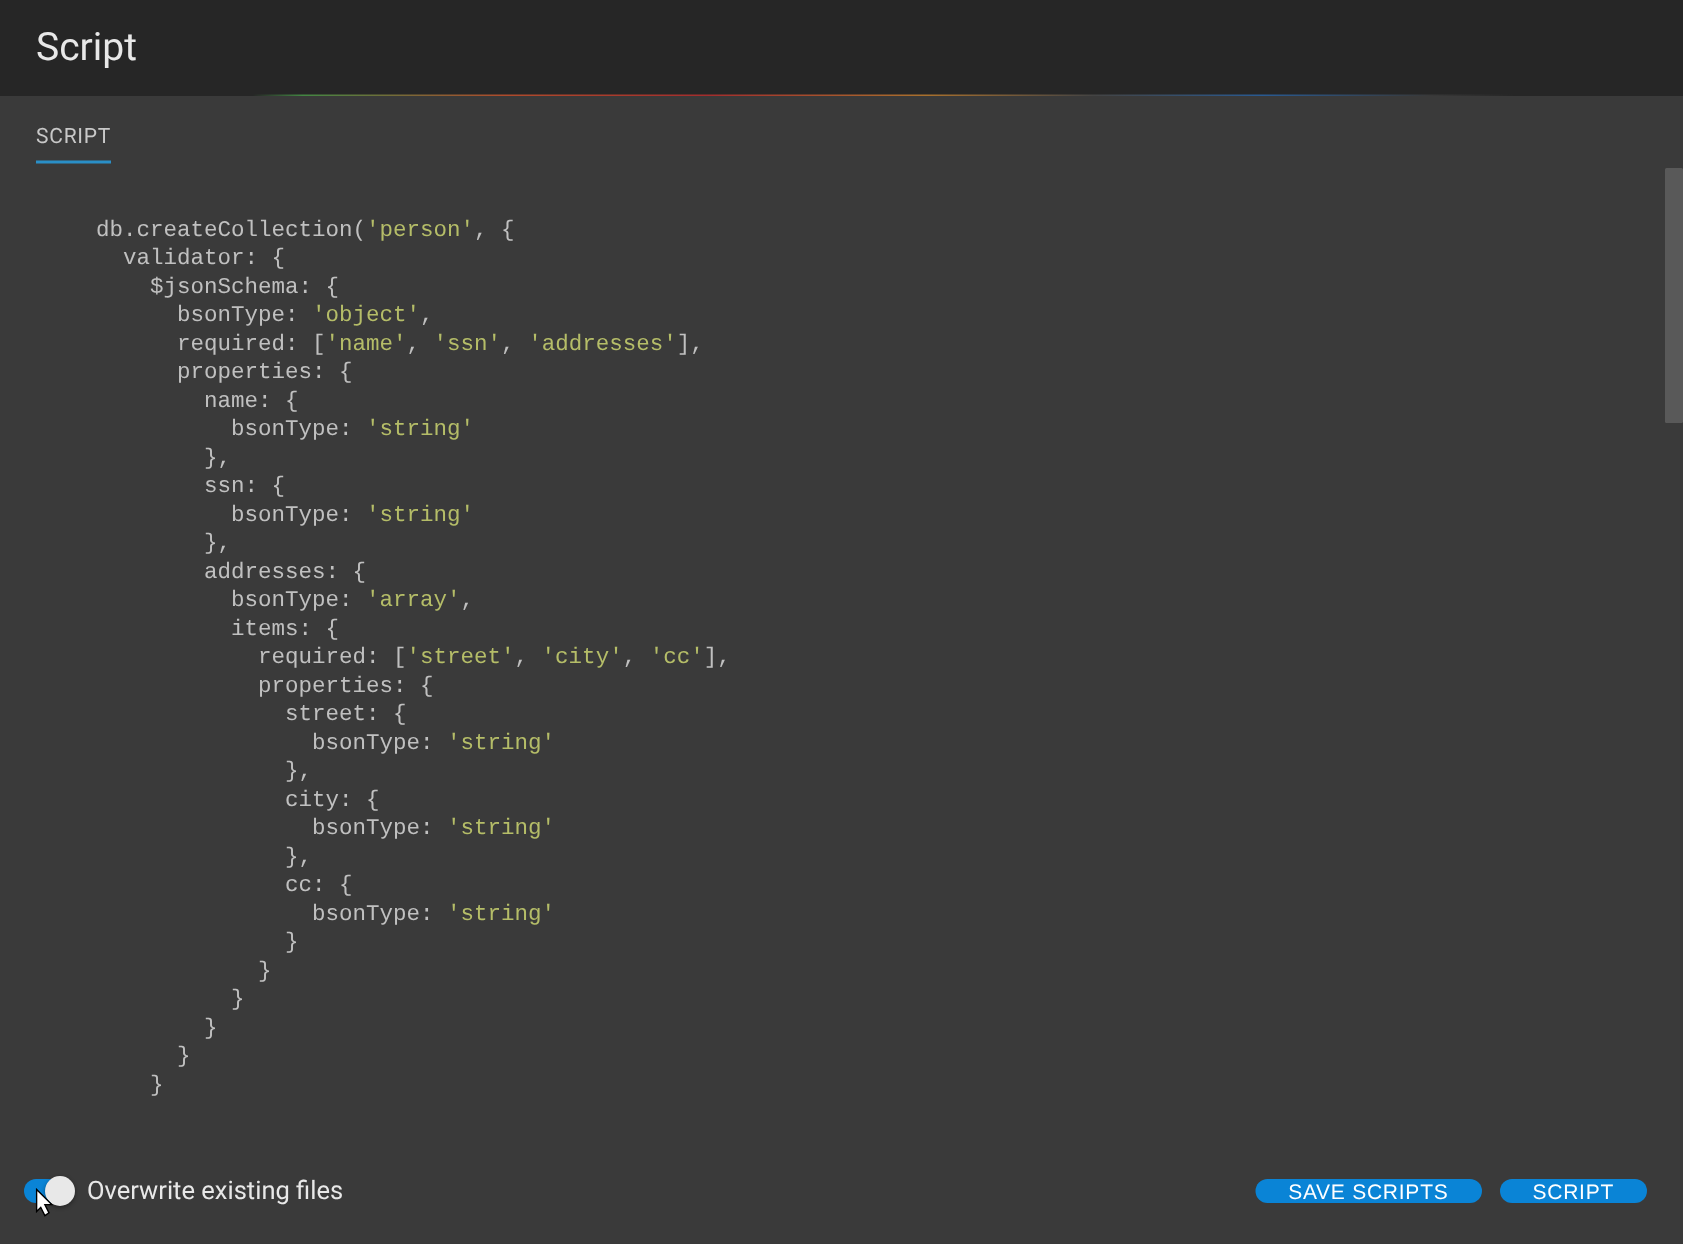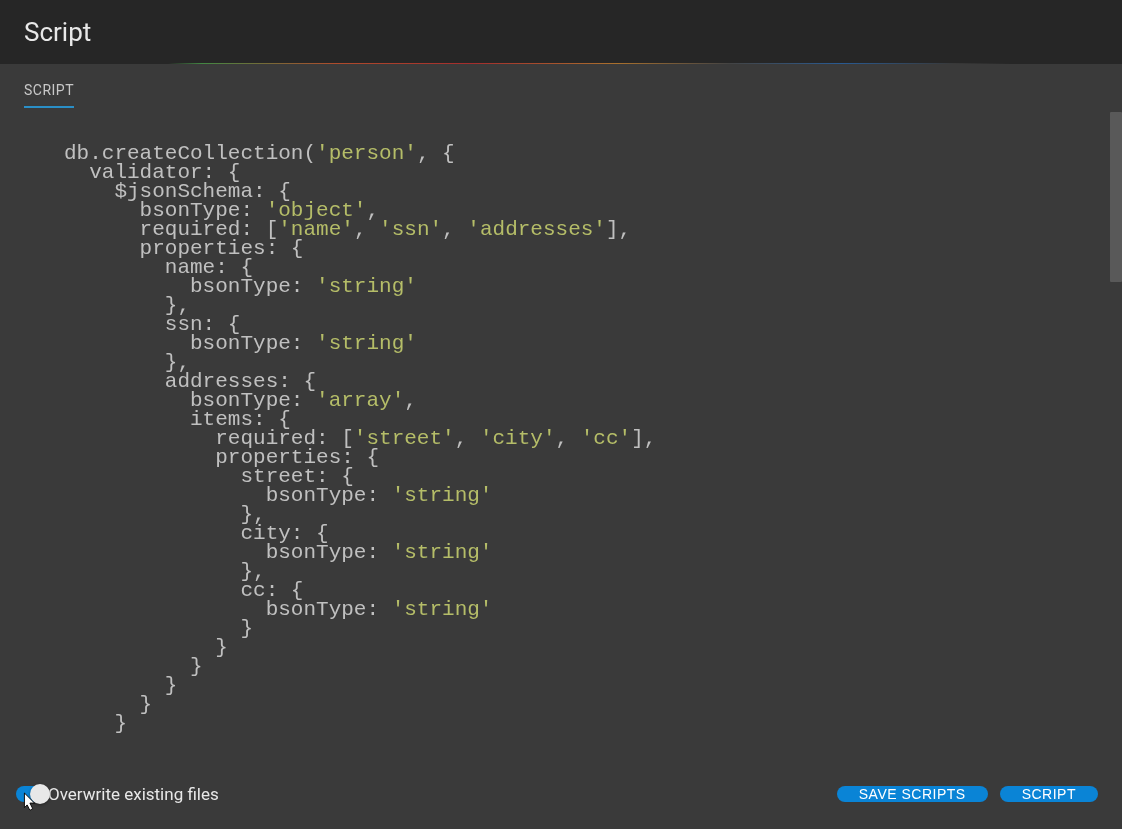--- a/index.html
+++ b/index.html
@@ -58,21 +58,21 @@
       bottom: 70px;
       overflow: hidden;
     }
     .code-area {
       padding: 32px 48px 32px 64px;
       height: 100%;
       overflow-y: auto;
     }
     pre.code {
       font-family: "Consolas", "Monaco", "Courier New", monospace;
-      font-size: 21px;
+      font-size: 15px;
       line-height: 19px;
       color: #c0c0c0;
       white-space: pre;
     }
     .tok-string { color: #b5bd68; }
     .scrollbar-track {
       position: absolute;
       right: 0;
       top: 112px;
       width: 12px;
@@ -87,21 +87,21 @@
       right: 0;
       height: 70px;
       background: #3a3a3a;
       display: flex;
       align-items: center;
       padding: 0 24px 0 16px;
     }
     .toggle-container {
       display: flex;
       align-items: center;
-      gap: 0;
+      gap: 10px;
     }
     .toggle-switch {
       width: 32px;
       height: 16px;
       background: #0a84d6;
       border-radius: 10px;
       position: relative;
       cursor: pointer;
     }
     .toggle-knob {

